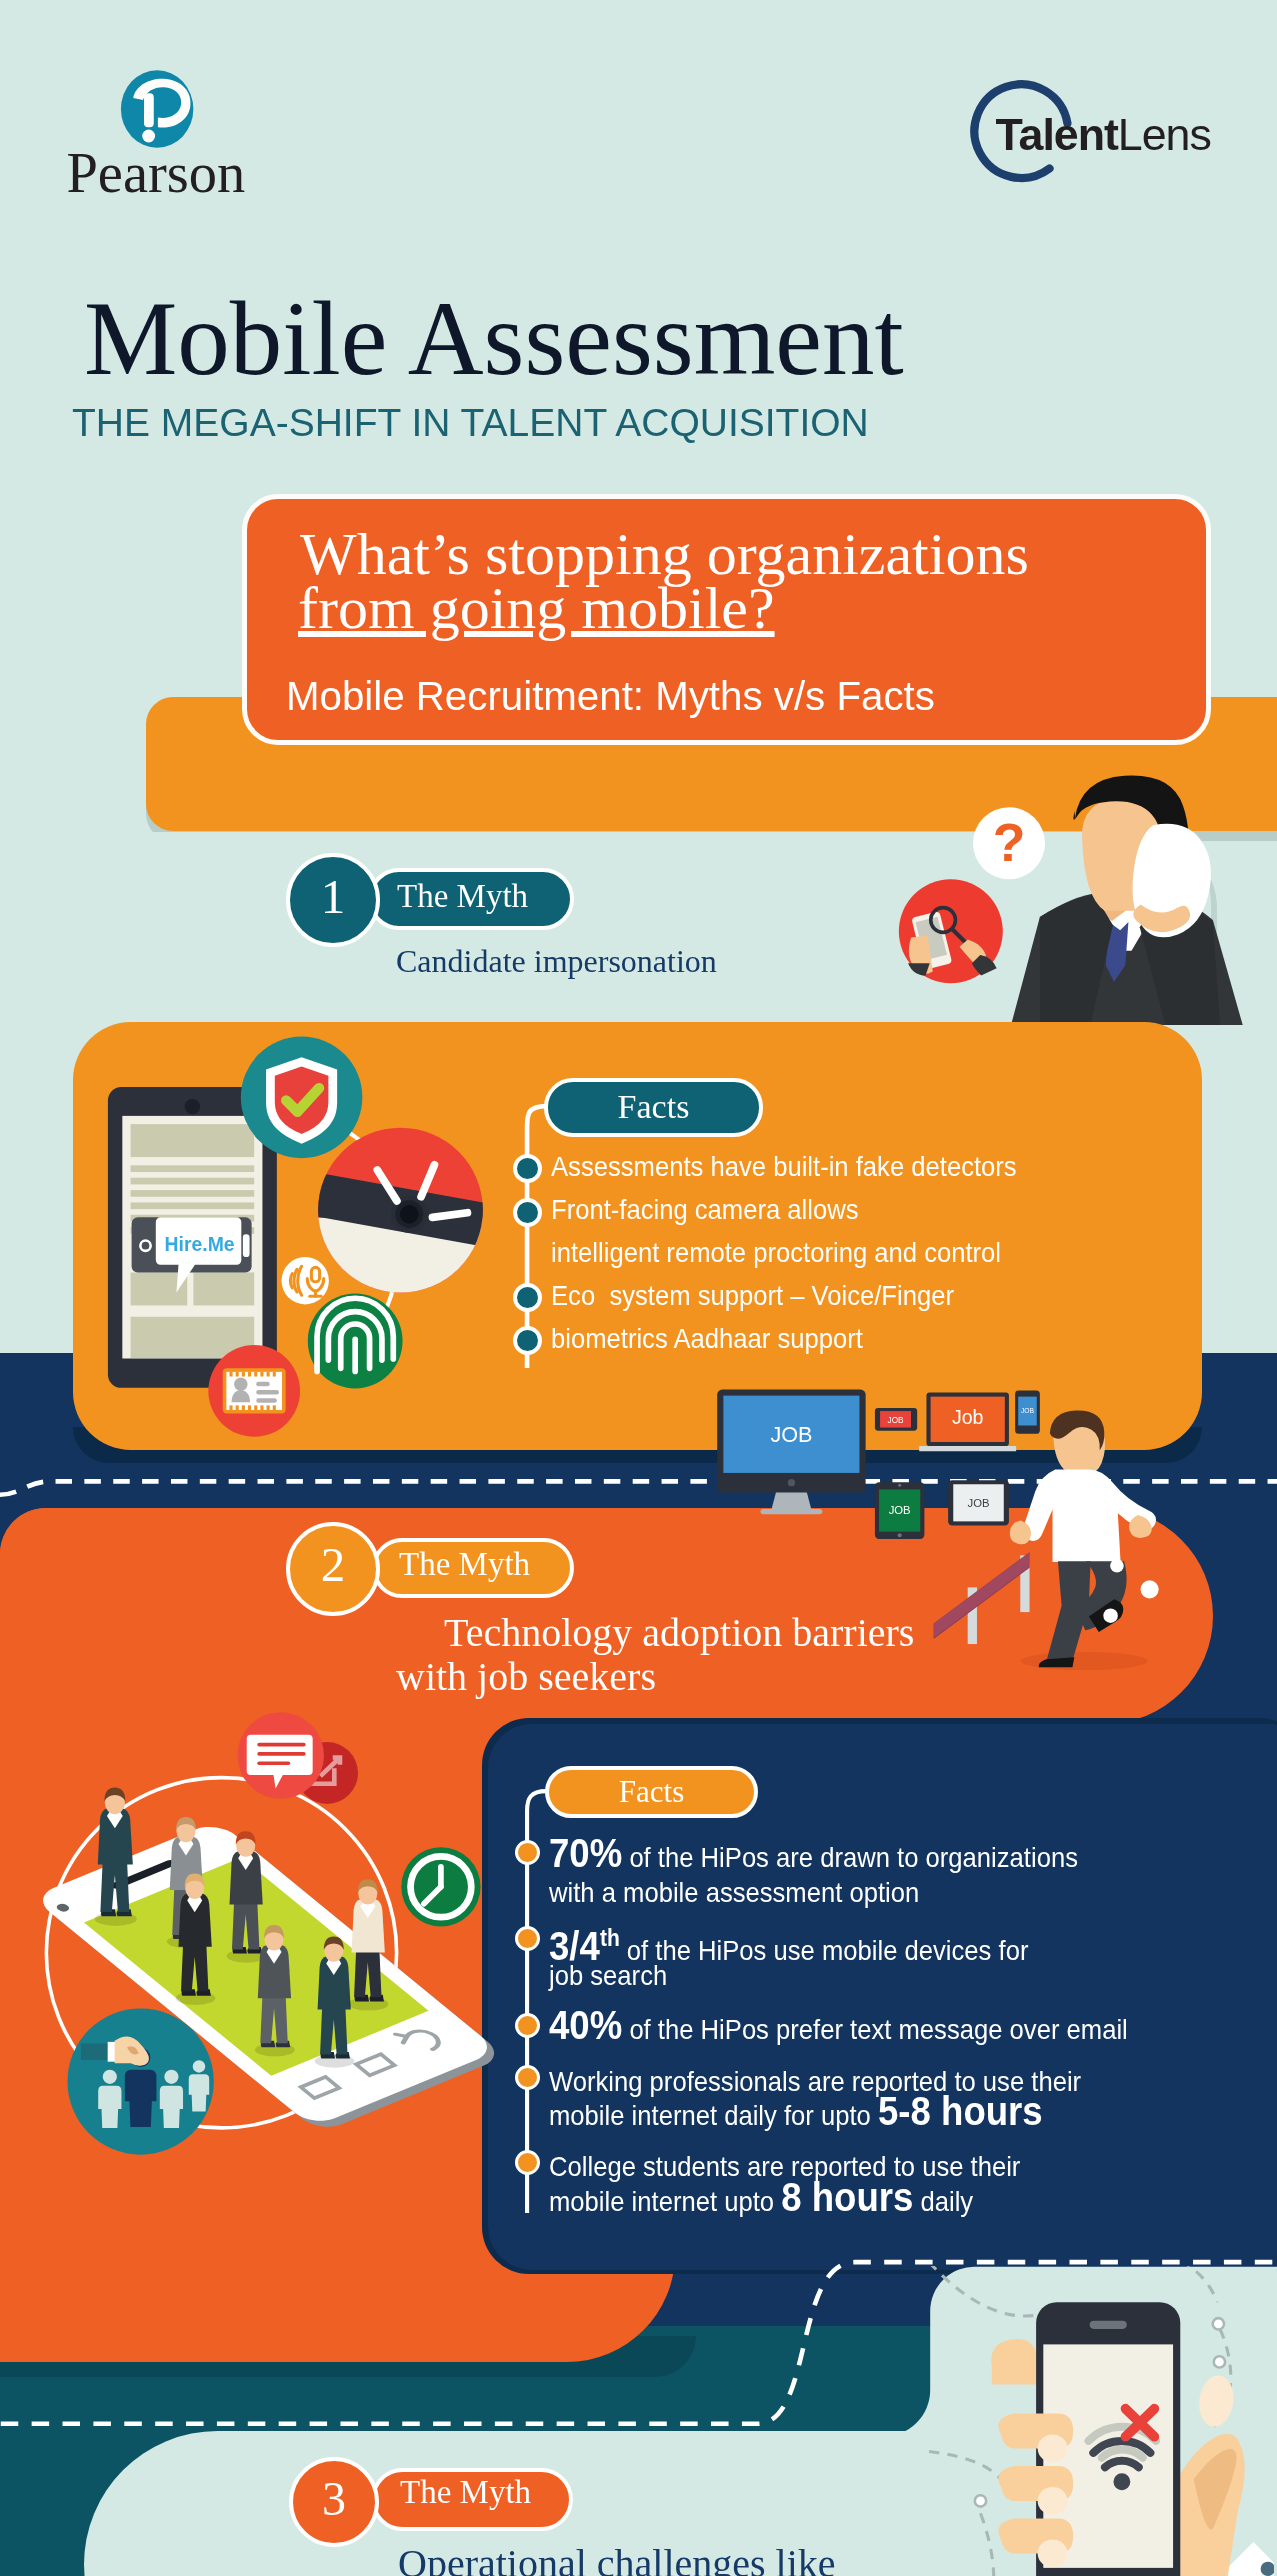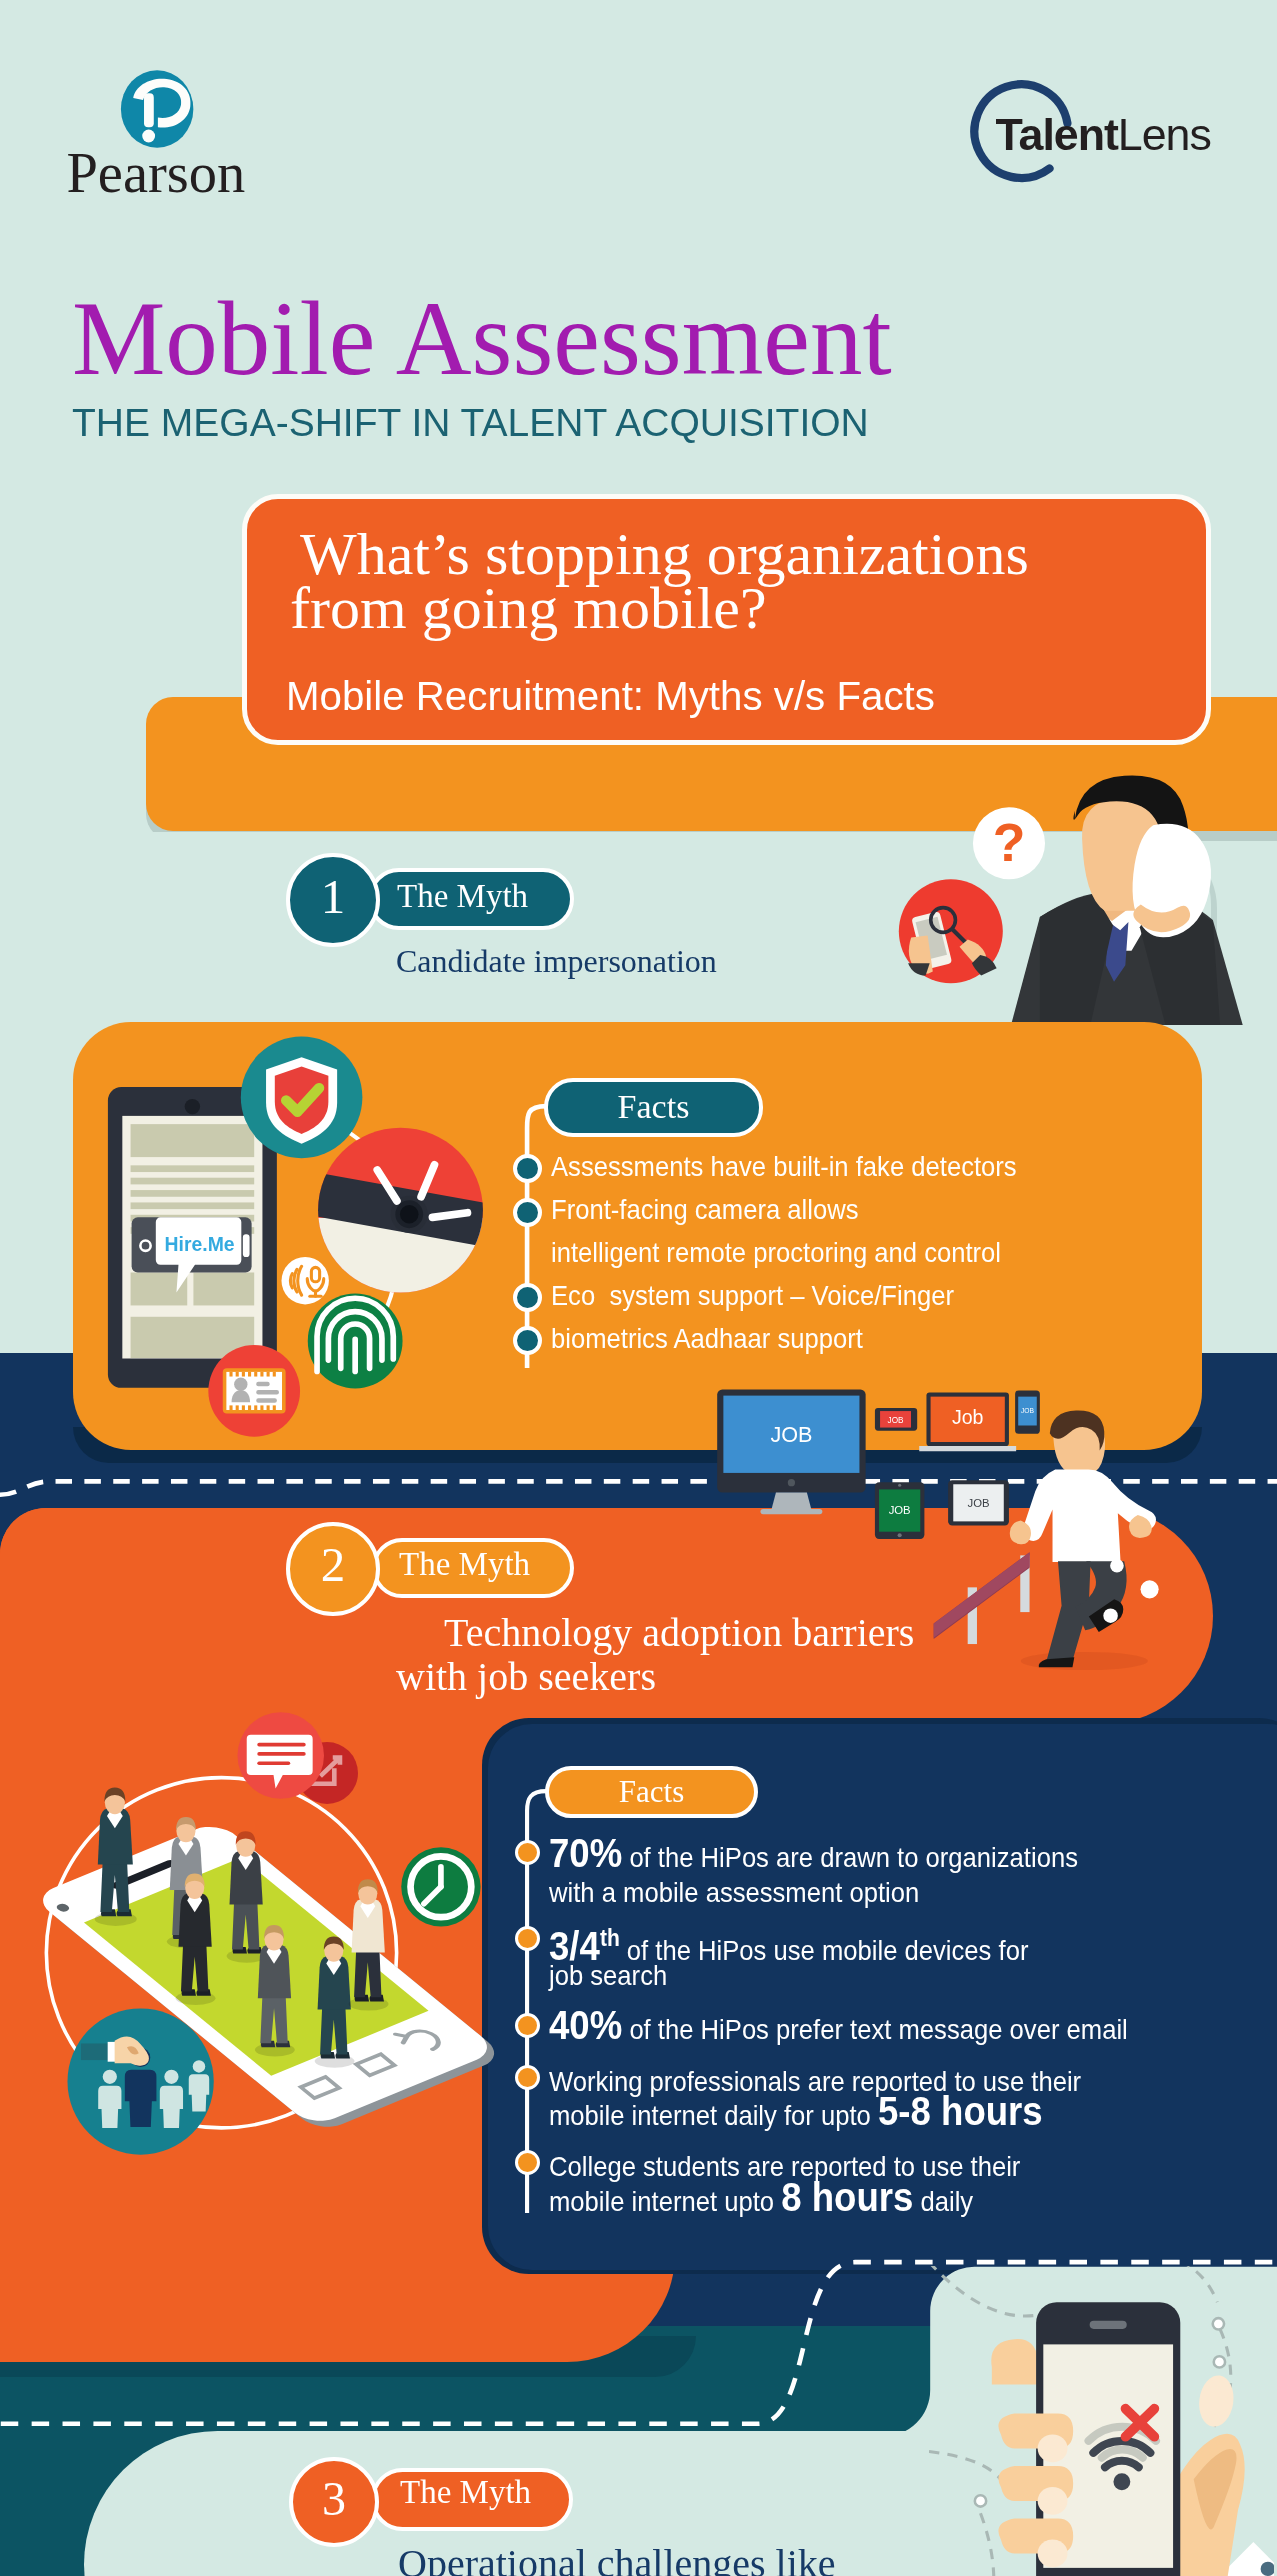--- a/index.html
+++ b/index.html
@@ -31,29 +31,29 @@
   </svg>
 </div>
 
 <div class="abs" style="left:958px;top:77px;width:319px;height:134px;">
   <svg width="319" height="134" viewBox="0 0 620 260">
     <path d="M212.6 89.2 A91 91 0 1 0 177.8 177.7" fill="none" stroke="#1d3f6e" stroke-width="16" stroke-linecap="round"></path>
     <text x="73" y="142" font-family="Liberation Sans, sans-serif" font-size="87" fill="#231f20" letter-spacing="-2.0"><tspan font-weight="bold">Talent</tspan><tspan font-weight="400">Lens</tspan></text>
   </svg>
 </div>
 
-<div class="abs serif" style="left:72px;top:286px;font-size:105px;color:#a21caf;line-height:1;text-align:right;">Mobile Assessment</div>
+<div class="abs serif" style="left:84px;top:286px;font-size:105px;color:#0f172a;line-height:1;text-align:right;">Mobile Assessment</div>
 <div class="abs" style="left:72px;top:403px;font-size:39px;color:#1b6272;line-height:1;">THE MEGA-SHIFT IN TALENT ACQUISITION</div>
 
 <div class="abs" style="left:146px;top:708px;width:1132px;height:133px;background:#b8cdc8;border-radius:27px 0 0 27px;"></div>
 <div class="abs" style="left:146px;top:697px;width:1132px;height:134px;background:#f3931f;border-radius:27px 0 0 27px;"></div>
 
 <div class="abs" style="left:242px;top:494px;width:969px;height:251px;background:#ef6024;border:5.7px solid #fdfcf8;border-radius:36px;box-sizing:border-box;"></div>
 <div class="abs serif" style="left:300px;top:518px;font-size:60px;color:#ffffff;line-height:1.22;">What’s stopping organizations</div>
-<div class="abs serif" style="left:290px;top:572px;font-size:60px;color:#ffffff;line-height:1.22;">from going mobile?</div>
+<div class="abs serif" style="left:298px;top:572px;font-size:60px;color:#ffffff;line-height:1.22;text-decoration:underline;">from going mobile?</div>
 <div class="abs cond" style="left:286px;top:676px;font-size:41px;color:#ffffff;line-height:1;transform:scaleX(0.982);">Mobile Recruitment: Myths v/s Facts</div>
 
 <div class="abs" style="left:979px;top:836px;width:238px;height:181px;background:#bdd3ce;border-radius:0 72px 72px 0;"></div>
 <div class="abs" style="left:-82px;top:832px;width:1293px;height:187px;background:#d4e9e3;border-radius:0 72px 72px 0;"></div>
 
 <svg class="abs" style="left:876px;top:747px;" width="371" height="278" viewBox="0 0 720 540">
 
   <path d="M318 330 q66 -42 112 -46 l120 0 q52 8 104 52 l58 204 l-450 0 z" fill="#333639"></path>
   <path d="M430 284 l56 0 l0 60 l-56 0 z" fill="#f0b880"></path>
   <path d="M404 296 l54 42 l56 -42 l30 18 l-48 82 l-70 0 l-48 -82 z" fill="#ffffff"></path>

